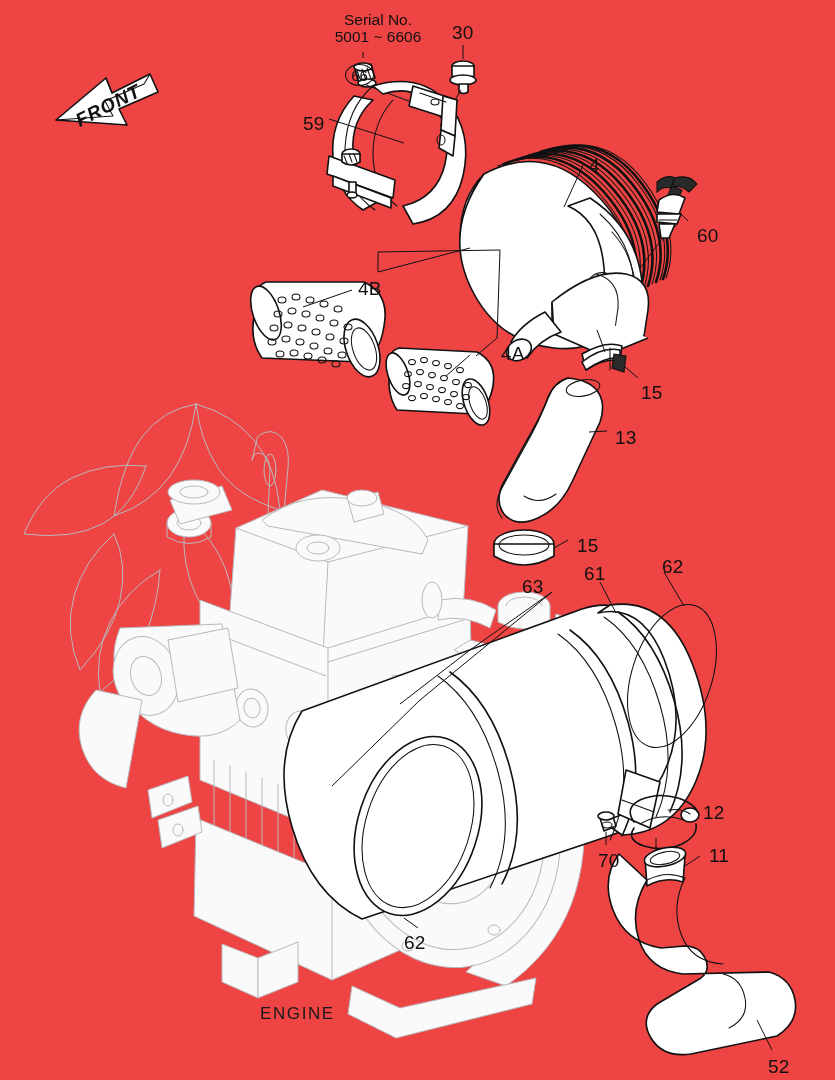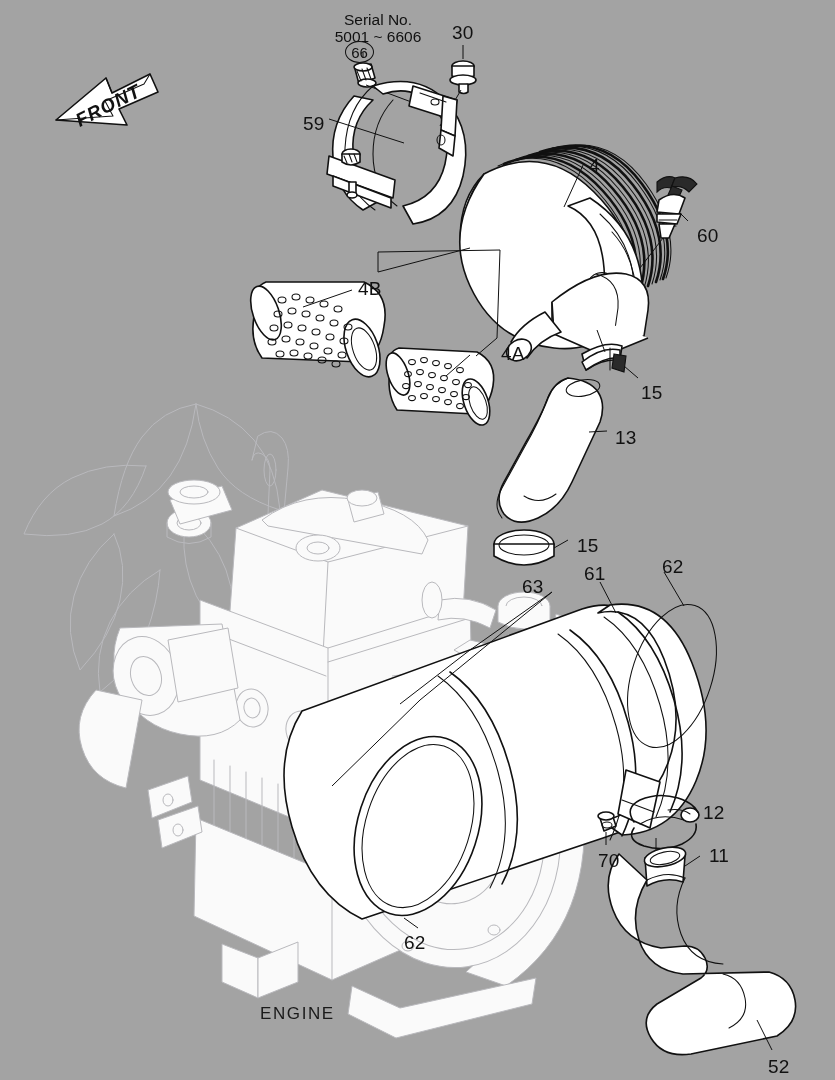--- a/index.html
+++ b/index.html
@@ -1,33 +1,33 @@
 <!DOCTYPE html>
 <html><head>
 <meta charset="utf-8">
 <title>Air Cleaner &amp; Muffler Parts Diagram</title>
 <style>
   html,body{margin:0;padding:0;background:#ffffff;}
   body{font-family:"Liberation Sans",sans-serif;}
   #sheet{
-    position:relative;width:835px;height:1080px;background:#a3a3a3;
+    position:relative;width:835px;height:1080px;background:#ef4444;
     overflow:hidden;
   }
   #art{position:absolute;left:0;top:0;width:835px;height:1080px;}
   .lbl{
     position:absolute;font-family:"Liberation Sans",sans-serif;
     color:#111111;white-space:nowrap;line-height:1.12;
   }
   .num{font-size:19px;letter-spacing:.2px;}
   .serial{font-size:15.5px;text-align:center;}
   .engine-lbl{font-size:17px;letter-spacing:1.6px;color:#1a1a1a;}
   .circ{
     position:absolute;width:27px;height:20px;border:1.6px solid #111;
     border-radius:50%;display:flex;align-items:center;justify-content:center;
-    font-size:15px;color:#111;background:rgba(247,247,247,.0);
+    font-size:15px;color:#111;background:rgba(247,247,247,.0);margin-top:23px;
   }
   .front-txt{
     position:absolute;font-size:19px;font-style:italic;font-weight:bold;
     color:#111;letter-spacing:1px;
     transform:rotate(-27deg);transform-origin:left top;
   }
 </style>
 </head>
 <body>
 

